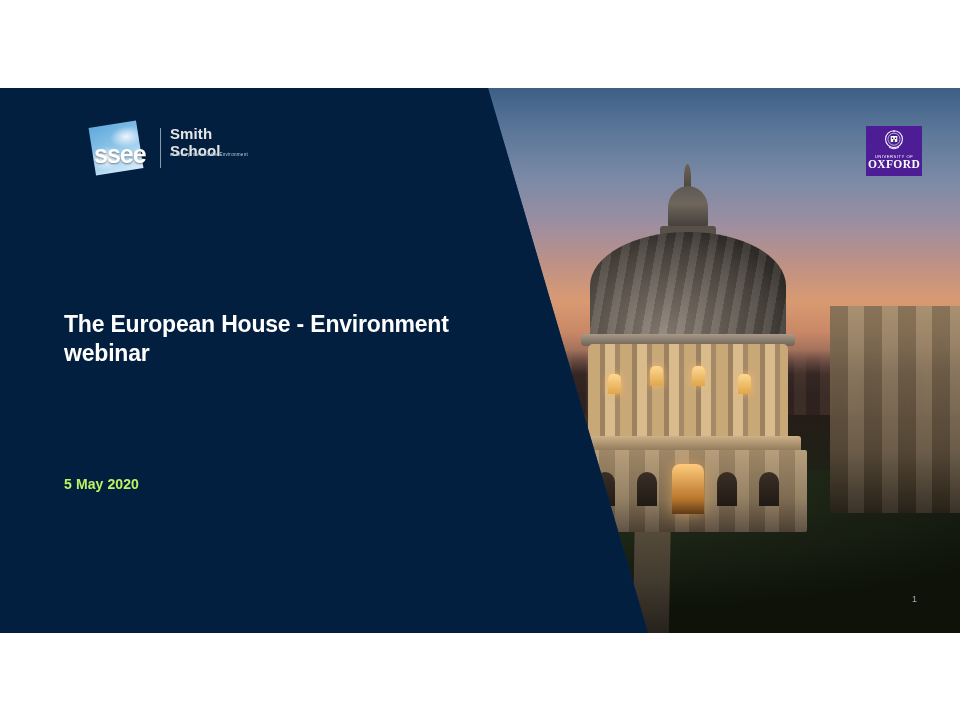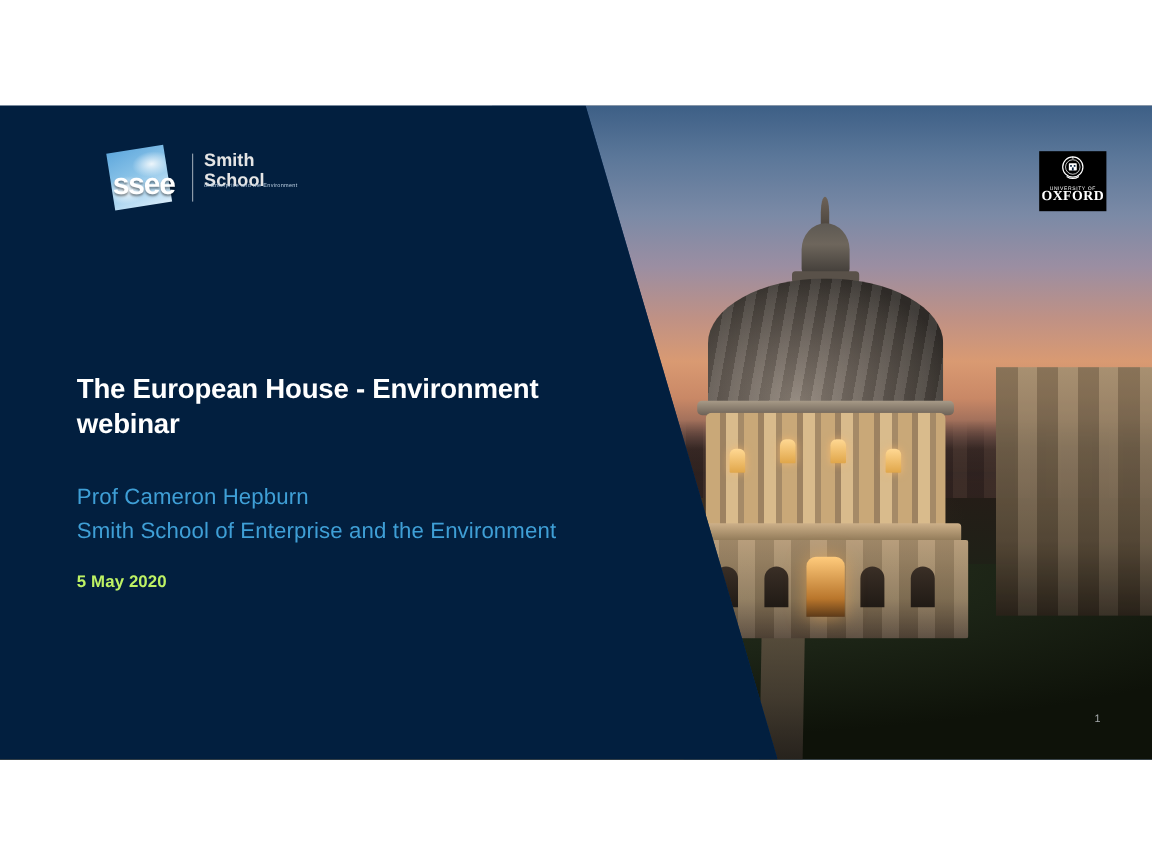--- a/index.html
+++ b/index.html
@@ -318,21 +318,21 @@
     white-space: nowrap;
   }
 
   
   .ox-logo {
     position: absolute;
     left: 866px;
     top: 38px;
     width: 56px;
     height: 50px;
-    background: #000000;
+    background: #4c1d95;
     display: flex;
     flex-direction: column;
     align-items: center;
     justify-content: flex-start;
     padding-top: 3px;
     box-sizing: border-box;
   }
   .ox-crest {
     width: 22px;
     height: 24px;
@@ -464,23 +464,19 @@
         <path d="M6.4 19.6 Q12 23.4 17.6 19.6" fill="none" stroke="#ffffff" stroke-width="1"></path>
         <path d="M12 1.4 L13 3.2 L11 3.2 Z" fill="#ffffff"></path>
       </svg>
       <div class="ox-uni">UNIVERSITY OF</div>
       <div class="ox-name">OXFORD</div>
     </div>
 
 
     <div class="subtitle">The European House - Environment webinar</div>
 
-    <div class="speaker">
-      <span>Prof Cameron Hepburn</span>
-      <span class="affil">Smith School of Enterprise and the Environment</span>
-    </div>
 
     <div class="date">5 May 2020</div>
 
     <div class="page-number">1</div>
 
   </div>
 </div>
 
 </body></html>

